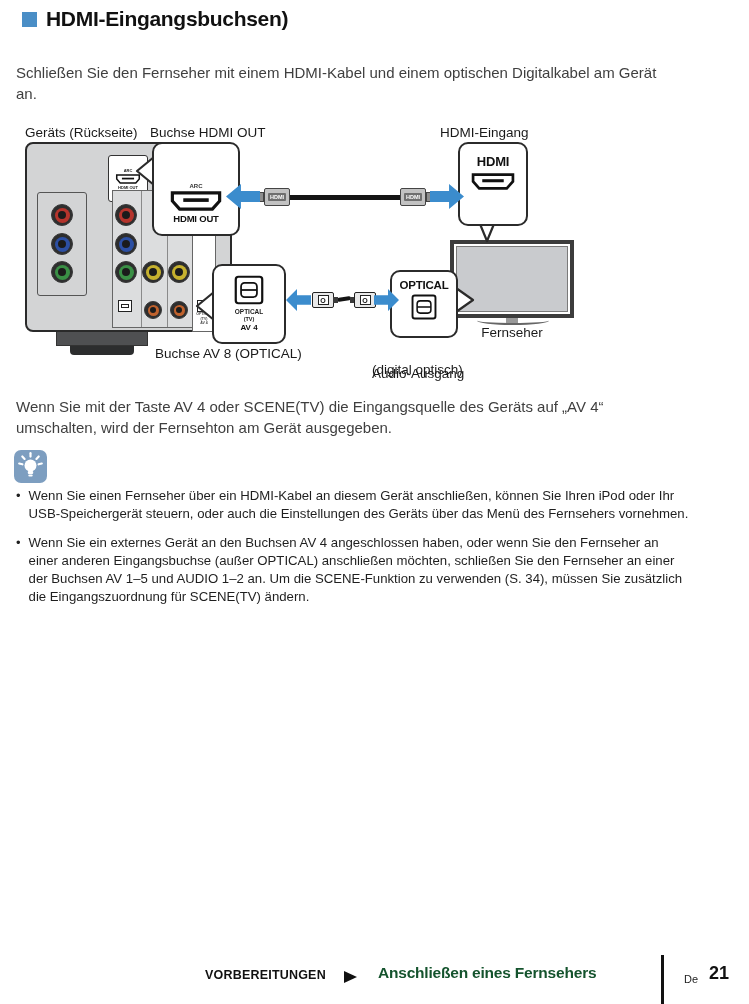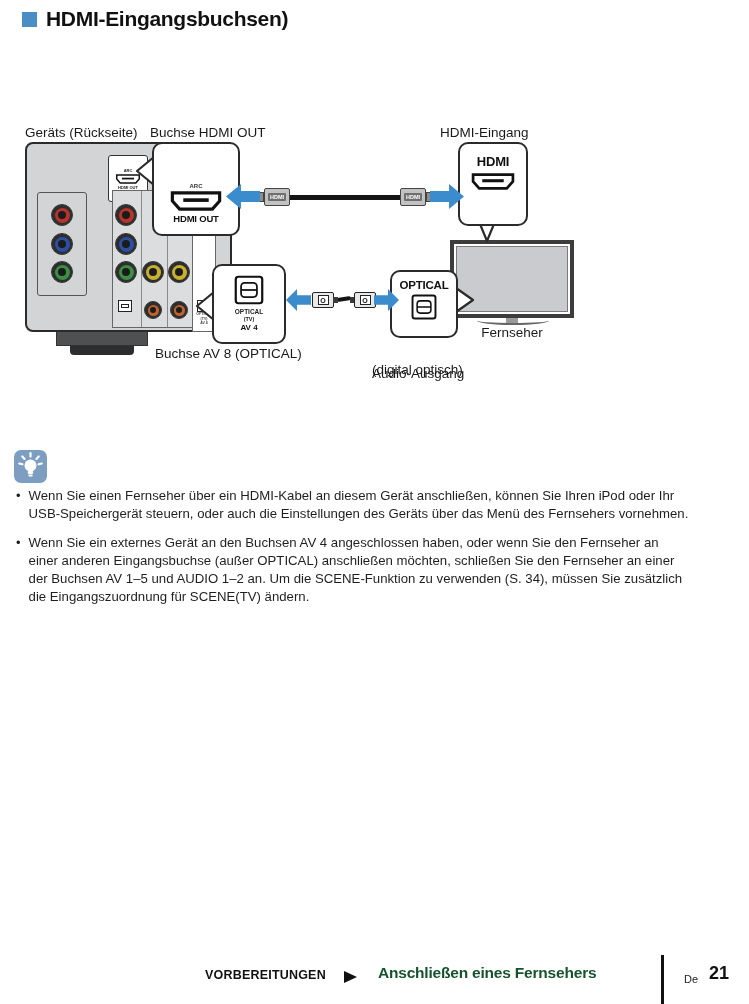--- a/index.html
+++ b/index.html
@@ -115,20 +115,21 @@
 </style>
 </head>
 <body>
 
 <div id="page">
 
   <div class="abs head-square" style="background-color: rgb(74, 142, 198);"></div>
   <h1 class="abs heading">
     <span style="display:block">HDMI-Eingangsbuchsen)</span>
   </h1>
+  <p class="abs intro">Schließen Sie den Fernseher mit einem HDMI-Kabel und einem optischen Digitalkabel am Gerät an.</p>
 
   <div class="abs diag-label" style="left:25px; top:125px;">Geräts (Rückseite)</div>
   <div class="abs diag-label" style="left:150px; top:125px;">Buchse HDMI OUT</div>
   <div class="abs diag-label" style="left:440px; top:125px;">HDMI-Eingang</div>
 
   <div class="abs panel"></div>
   <div class="abs panel-foot1"></div>
   <div class="abs panel-foot2"></div>
 
   <div class="abs panel-hdmi-box">
@@ -282,20 +283,21 @@
       </span>
   </div>
   <div class="abs barrow arrow-left" style="left: 286px; top: 289px; width: 25px; height: 22px; background-color: rgb(59, 140, 205);"></div>
   <div class="abs barrow arrow-right" style="left: 374px; top: 289px; width: 25px; height: 22px; background-color: rgb(59, 140, 205);"></div>
 
   <div class="abs diag-label" style="left:155px; top:346px;">Buchse AV 8 (OPTICAL)</div>
   <div class="abs diag-label" style="left:372px; top:366px;">Audio-Ausgang</div>
   <div class="abs diag-label" style="left:372px; top:362px;">(digital optisch)</div>
   <div class="abs diag-label" style="left:450px; top:325px; width:124px; text-align:center;">Fernseher</div>
 
+  <p class="abs para">Wenn Sie mit der Taste AV 4 oder SCENE(TV) die Eingangsquelle des Geräts auf „AV 4“ umschalten, wird der Fernsehton am Gerät ausgegeben.</p>
 
   <svg class="abs tip-icon" width="33" height="33" viewBox="0 0 33 33">
     <rect x="0" y="0" width="33" height="33" rx="7" fill="#7d9ec0"></rect>
     <circle cx="16.5" cy="15.5" r="6" fill="#fff"></circle>
     <rect x="13.8" y="21" width="5.4" height="3" rx="1" fill="#fff"></rect>
     <rect x="14.3" y="24.6" width="4.4" height="2" rx="1" fill="#fff"></rect>
     <g stroke="#fff" stroke-width="2.2" stroke-linecap="round">
       <line x1="16.5" y1="3.2" x2="16.5" y2="6.6"></line>
       <line x1="8.3" y1="6.5" x2="10.6" y2="8.9"></line>
       <line x1="24.7" y1="6.5" x2="22.4" y2="8.9"></line>

